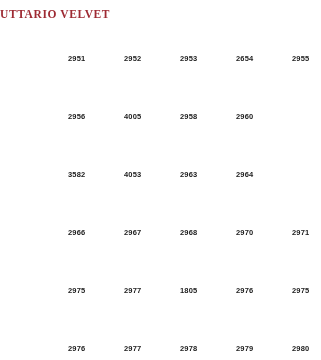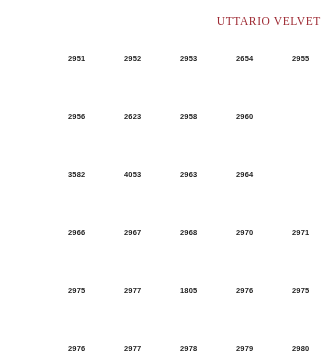--- a/index.html
+++ b/index.html
@@ -17,27 +17,27 @@
   }
   #chart-page {
     position: relative;
     width: 321px;
     height: 360px;
     background: #ffffff;
     box-sizing: border-box;
   }
   #chart-title {
     position: absolute;
-    top: 15px;
+    top: 8px;
     left: 0;
     width: 321px;
-    text-align: right;
+    text-align: left;
     font-family: "Liberation Serif", "DejaVu Serif", serif;
     font-size: 11.5px;
-    font-weight: 400;
+    font-weight: 700;
     letter-spacing: 0.6px;
     color: #9e2a33;
     white-space: nowrap;
   }
   #swatch-grid {
     position: absolute;
     top: 16px;
     left: 0;
     width: 321px;
   }
@@ -117,21 +117,21 @@
           <div class="swatch-label">2955</div>
         </div>
       </div>
       <div class="swatch-row">
         <div class="swatch-cell">
           <div class="swatch-chip" style="background-color: rgb(217, 182, 168);"></div>
           <div class="swatch-label">2956</div>
         </div>
         <div class="swatch-cell">
           <div class="swatch-chip" style="background-color: rgb(238, 230, 180);"></div>
-          <div class="swatch-label">2623</div>
+          <div class="swatch-label">4005</div>
         </div>
         <div class="swatch-cell">
           <div class="swatch-chip" style="background-color: rgb(207, 166, 44);"></div>
           <div class="swatch-label">2958</div>
         </div>
         <div class="swatch-cell">
           <div class="swatch-chip" style="background-color: rgb(165, 201, 224);"></div>
           <div class="swatch-label">2960</div>
         </div>
       </div>

